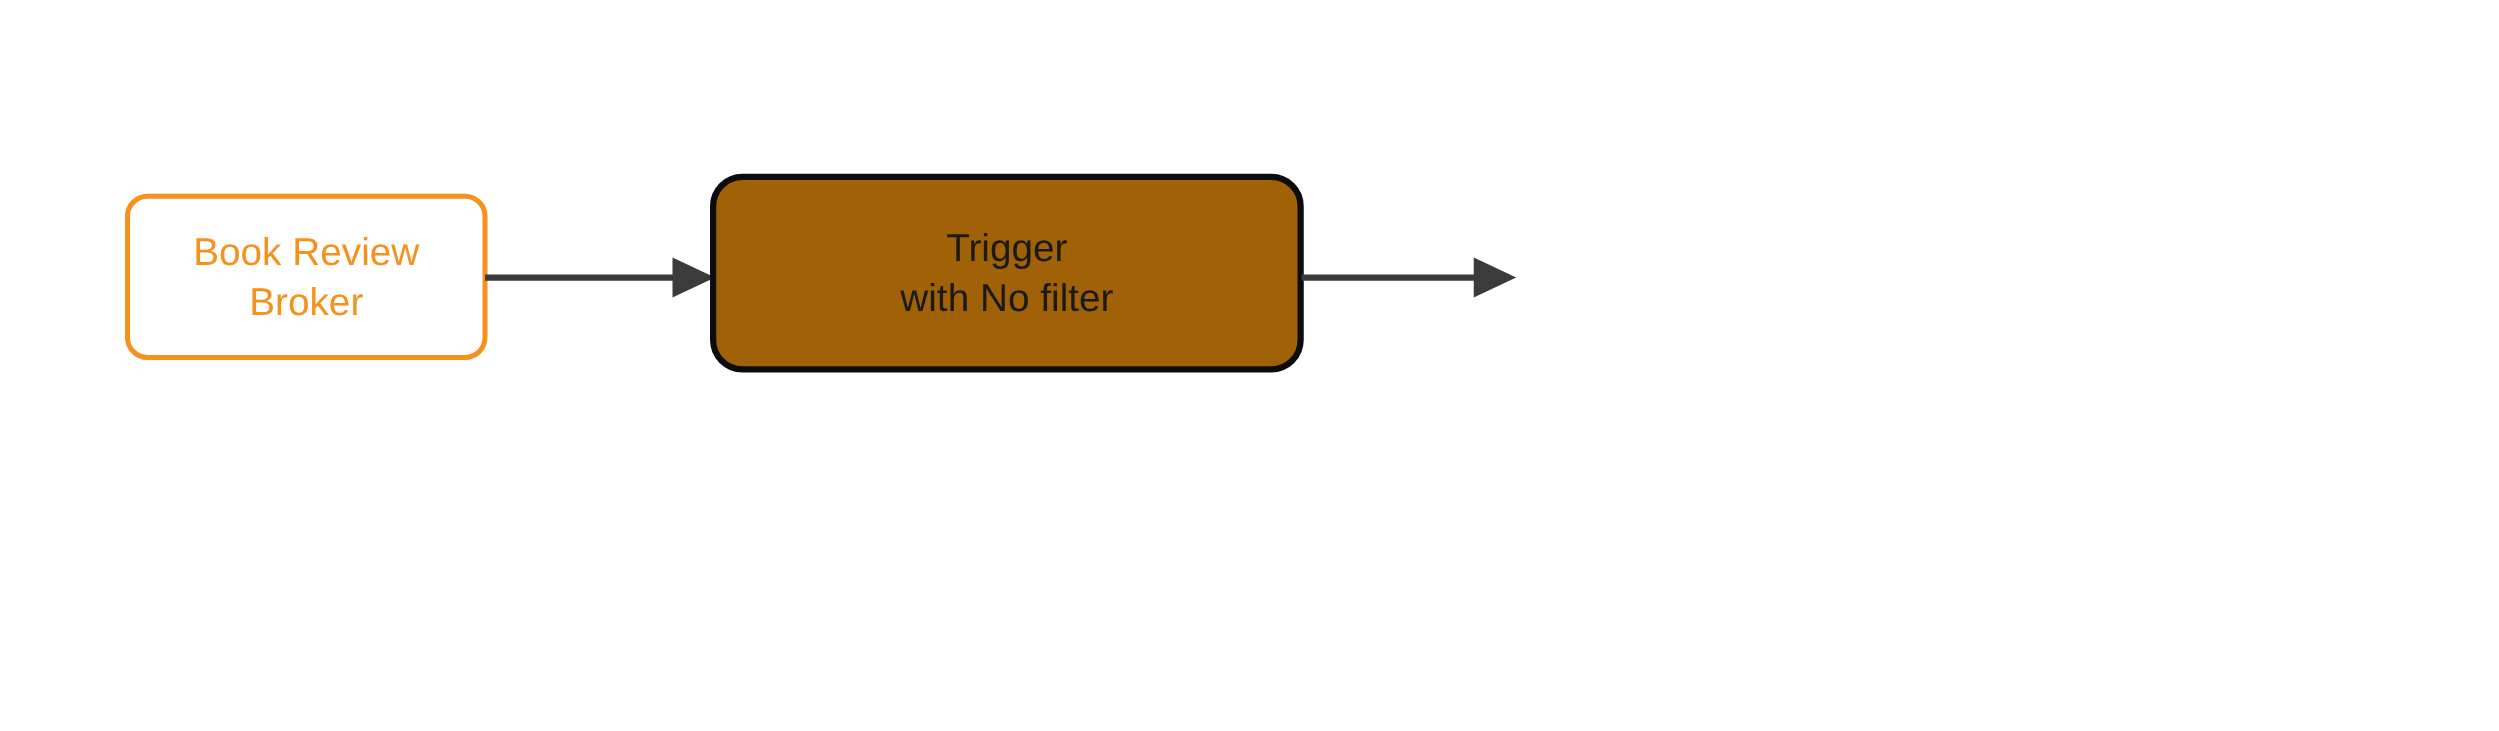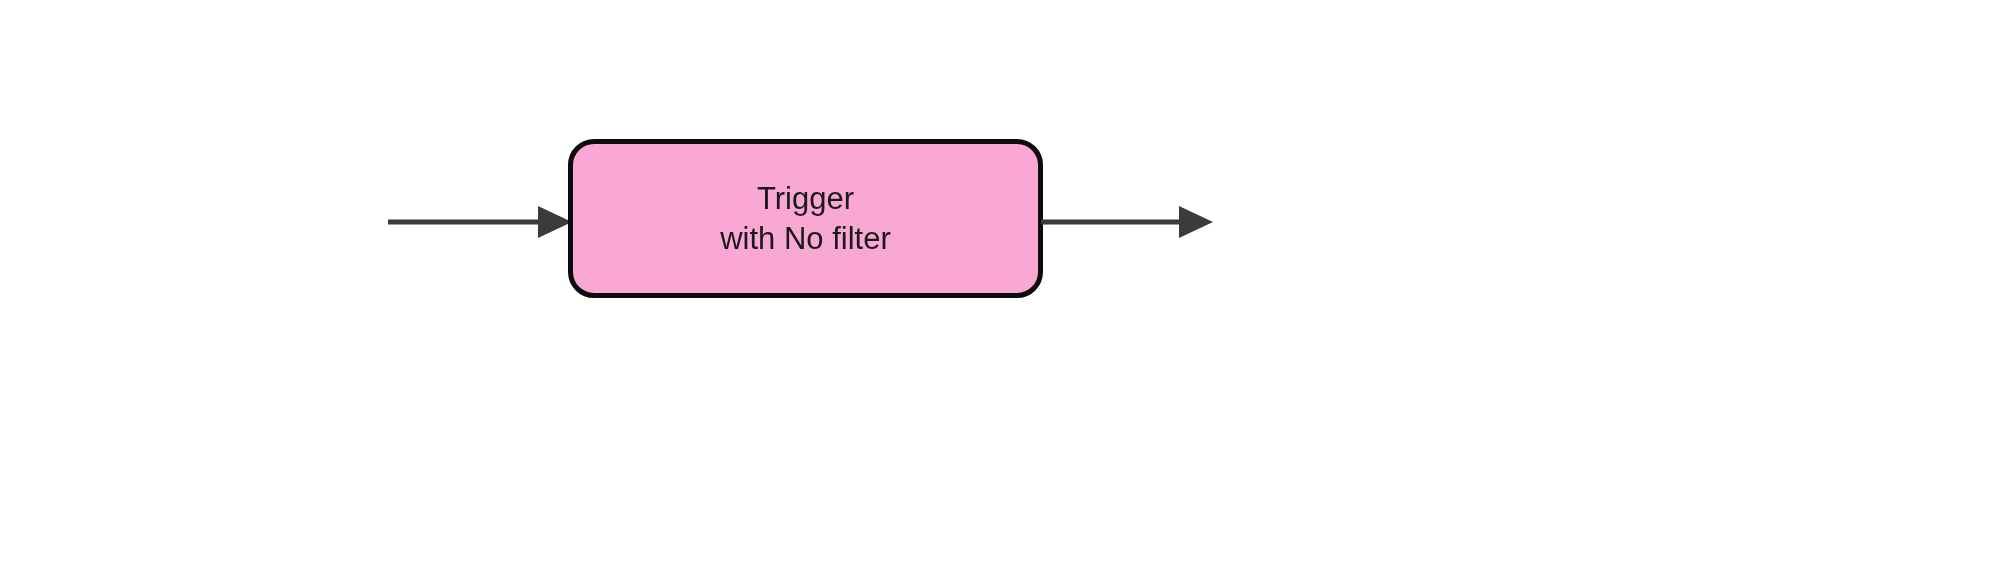--- a/index.html
+++ b/index.html
@@ -90,27 +90,31 @@
     left: 1041px;
     top: 202px;
     width: 172px;
   }
 </style>
 </head>
 <body>
 
 <div id="diagram-canvas" style="background: rgb(255, 255, 255);">
 
+  <div class="node" id="node-broker" style="border-color: rgb(245, 146, 30); color: rgb(245, 146, 30); background: rgb(255, 255, 255);">
+    <span class="node-label">Book Review
+Broker</span>
+  </div>
 
   <svg class="edge" id="edge-broker-trigger" viewBox="0 0 184 40" preserveAspectRatio="none">
     <line x1="0" y1="20" x2="158" y2="20" stroke="#3b3b3b" stroke-width="5"></line>
     <polygon points="150,4 184,20 150,36" fill="#3b3b3b"></polygon>
   </svg>
 
-  <div class="node" id="node-trigger" style="border-color: rgb(12, 12, 12); color: rgb(26, 26, 26); background: #f9a8d4;">
+  <div class="node" id="node-trigger" style="border-color: rgb(12, 12, 12); color: rgb(26, 26, 26); background: #a16207;">
     <span class="node-label">Trigger
 with No filter</span>
   </div>
 
   <svg class="edge" id="edge-trigger-sink" viewBox="0 0 172 40" preserveAspectRatio="none">
     <line x1="0" y1="20" x2="146" y2="20" stroke="#3b3b3b" stroke-width="5"></line>
     <polygon points="138,4 172,20 138,36" fill="#3b3b3b"></polygon>
   </svg>
 
 

